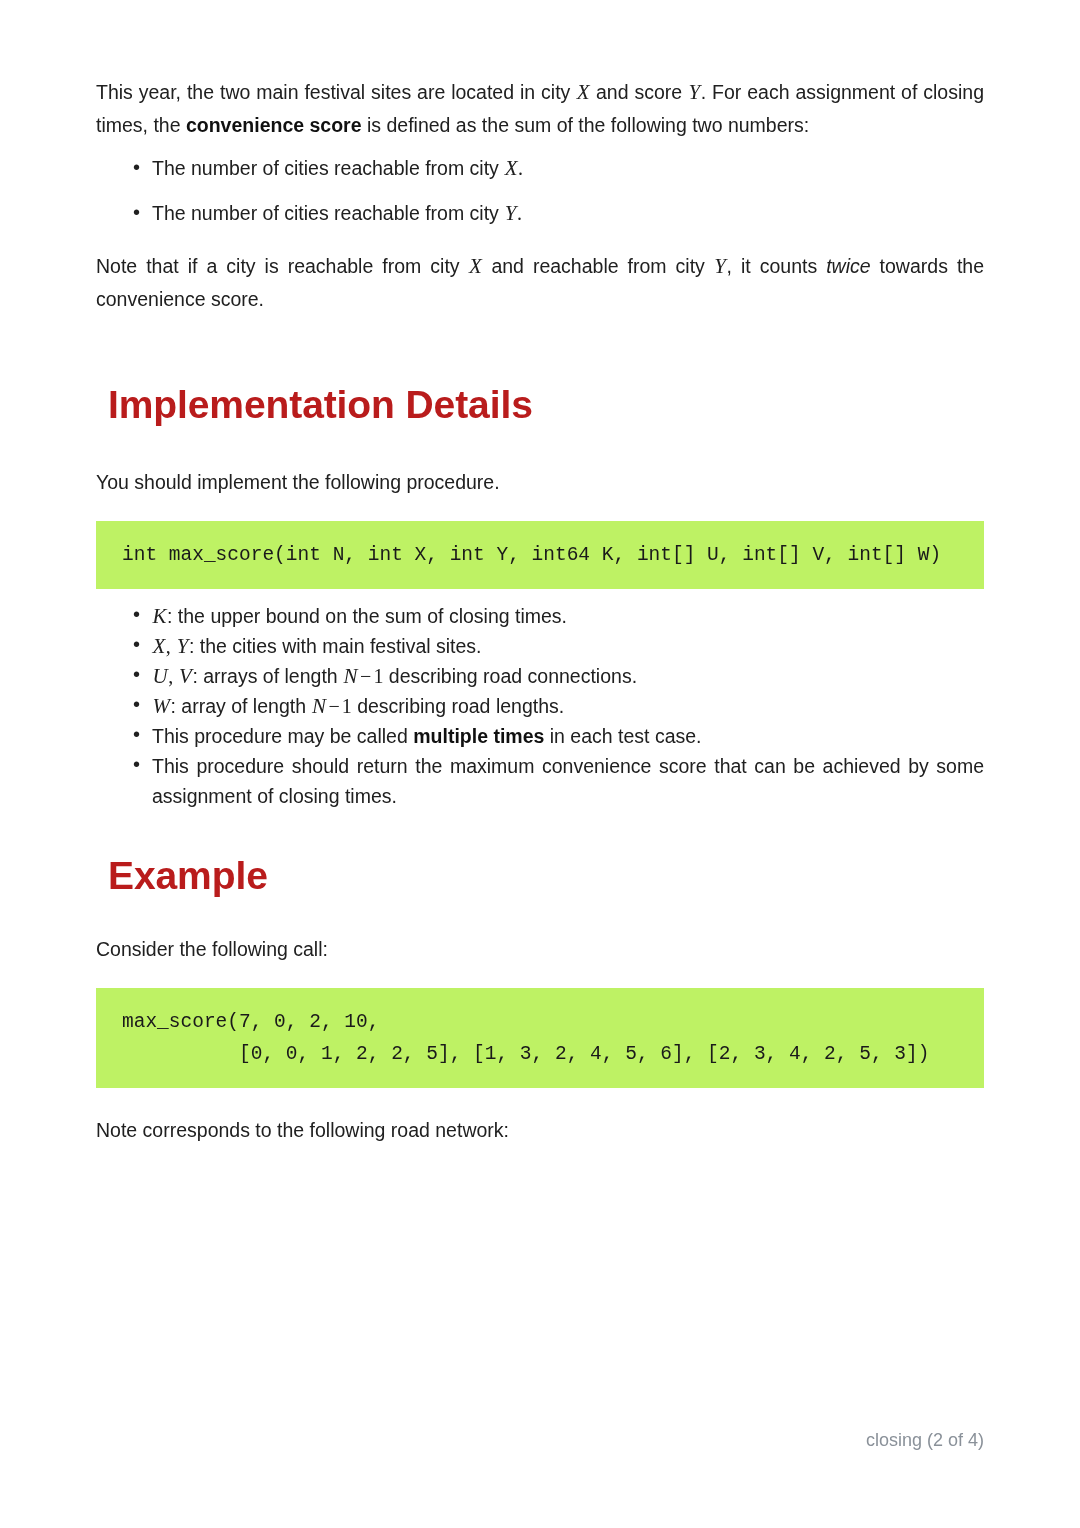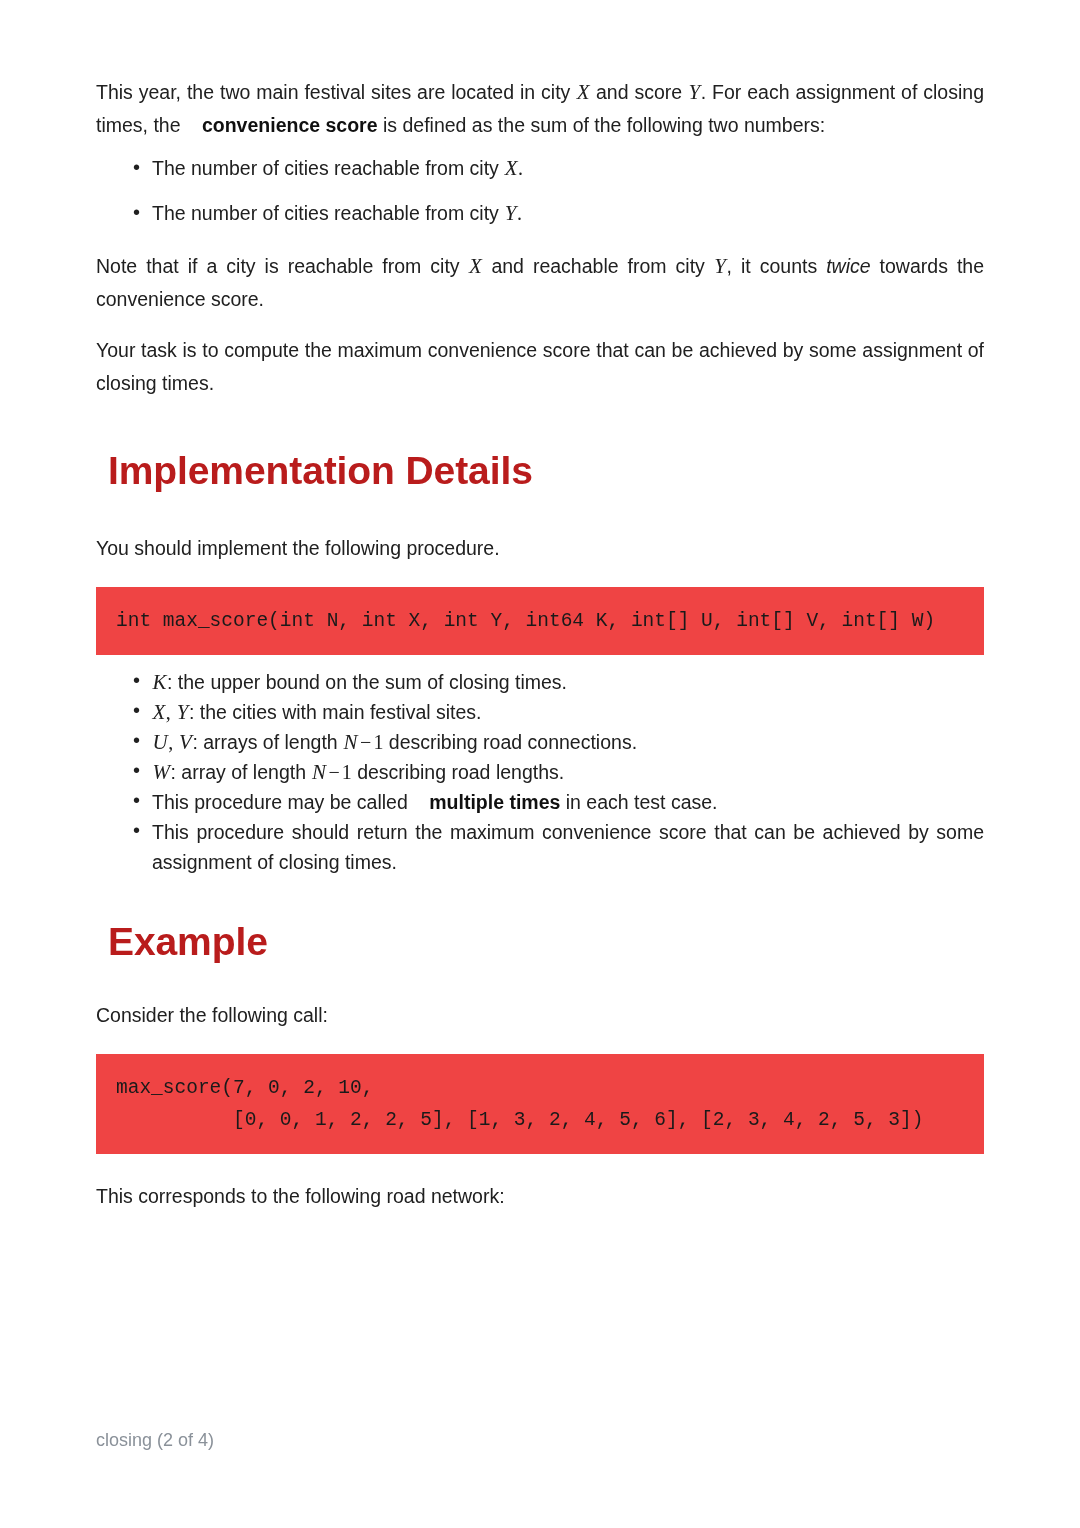--- a/index.html
+++ b/index.html
@@ -67,25 +67,25 @@
   h2.heading {
     margin: 12px;
     font-size: 39px;
     font-weight: 600;
     line-height: 38px;
     color: #b91c1c;
     letter-spacing: -0.1px;
   }
 
   .codeblock {
-    background: #ef4444;
+    background: #bef264;
     border: 0;
     box-sizing: border-box;
     width: 888px;
-    padding: 18px 20px;
+    padding: 18px 26px;
     font-family: "Liberation Mono", "DejaVu Sans Mono", monospace;
     font-size: 19.5px;
     line-height: 32px;
     color: #1a1a1a;
     white-space: pre;
     overflow: hidden;
   }
 
   .mvar {
     font-family: "Liberation Serif", "DejaVu Serif", serif;
@@ -102,29 +102,29 @@
     font-family: "Liberation Serif", "DejaVu Serif", serif;
     font-style: normal;
     font-size: 20px;
     padding: 0 2px;
   }
   .mpunct {
     font-family: "Liberation Serif", "DejaVu Serif", serif;
     font-style: normal;
     font-size: 20px;
   }
-  b, strong { font-weight: 700; color: #101010; margin-left: 16px; }
+  b, strong { font-weight: 700; color: #101010; }
   i, em { font-style: italic; }
 
   .footer {
     position: absolute;
     left: 96px;
     top: 1428px;
     width: 888px;
-    text-align: left;
+    text-align: right;
     font-size: 18px;
     line-height: 24px;
     color: #8a9199;
   }
   .sp-18 { height: 18px; }
   .sp-22 { height: 22px; }
   .sp-26 { height: 26px; }
   .sp-30 { height: 30px; }
   .sp-34 { height: 34px; }
   .sp-40 { height: 40px; }
@@ -142,21 +142,20 @@
       <li><span>The number of cities reachable from city </span><span class="mvar">X</span><span class="mpunct">.</span></li>
       <li><span>The number of cities reachable from city </span><span class="mvar">Y</span><span class="mpunct">.</span></li>
     </ul>
 
     <div class="sp-22"></div>
 
     <p class="para"><span>Note that if a city is reachable from city </span><span class="mvar">X</span><span> and reachable from city </span><span class="mvar">Y</span><span>, it counts </span><i>twice</i><span> towards the convenience score.</span></p>
 
     <div class="sp-18"></div>
 
-    <p class="para">Your task is to compute the maximum convenience score that can be achieved by some assignment of closing times.</p>
 
     <div class="sp-40"></div>
 
     <h2 class="heading">Implementation Details</h2>
 
     <div class="sp-30"></div>
 
     <p class="para">You should implement the following procedure.</p>
 
     <div class="sp-22"></div>
@@ -180,19 +179,19 @@
 
     <p class="para">Consider the following call:</p>
 
     <div class="sp-22"></div>
 
     <div class="codeblock"><span>max_score(7, 0, 2, 10,</span>
 <span>          [0, 0, 1, 2, 2, 5], [1, 3, 2, 4, 5, 6], [2, 3, 4, 2, 5, 3])</span></div>
 
     <div class="sp-26"></div>
 
-    <p class="para">This corresponds to the following road network:</p>
+    <p class="para">Note corresponds to the following road network:</p>
 
   </div>
 
   <div class="footer">closing (2 of 4)</div>
 
 </div>
 
 </body></html>

